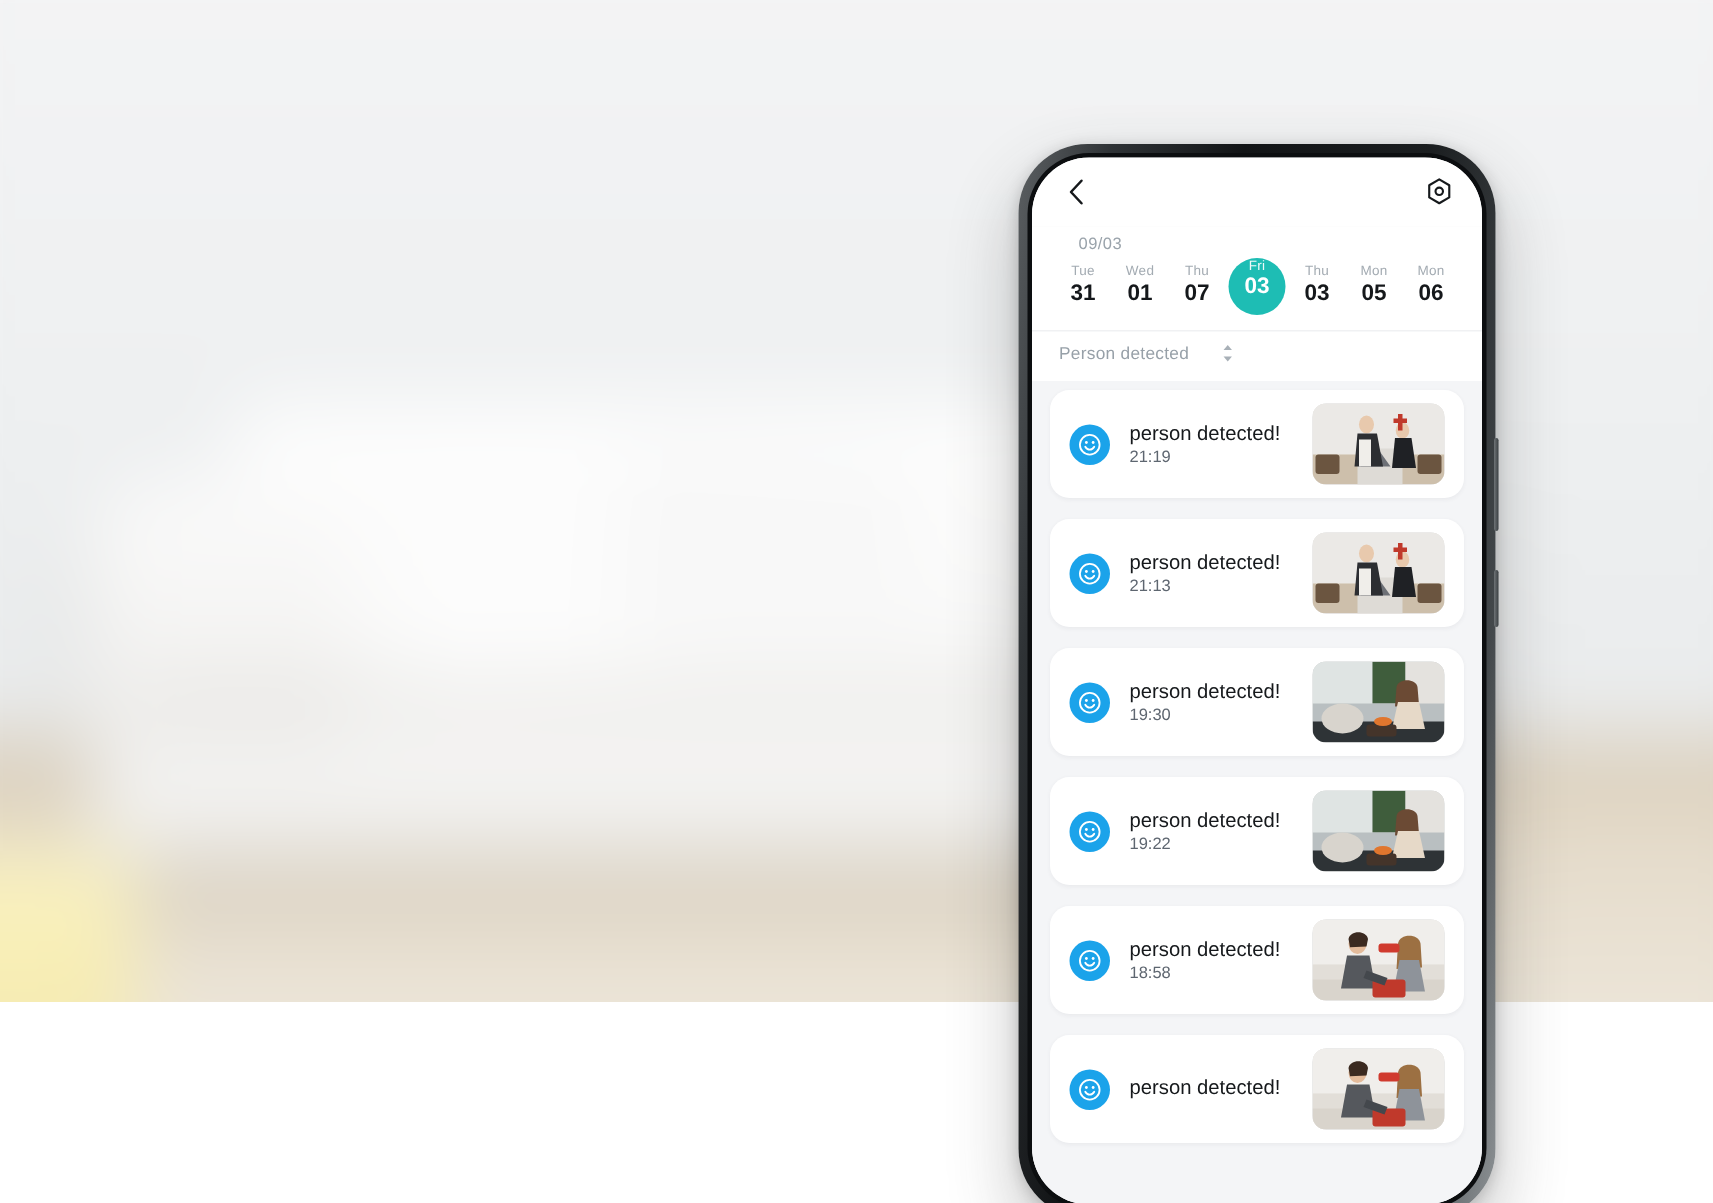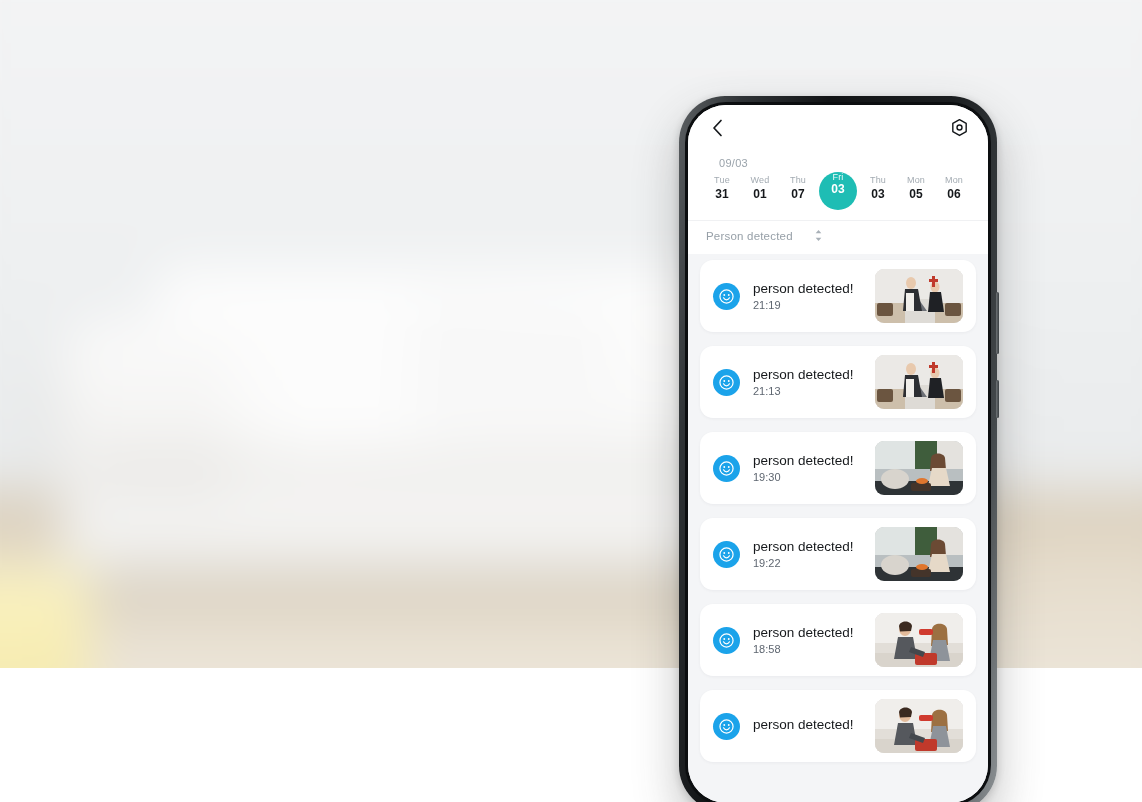--- a/index.html
+++ b/index.html
@@ -220,21 +220,21 @@
     align-items: center;
     cursor: pointer;
   }
   .date-dow {
     font-size: 9px;
     color: #a3abb2;
     margin-bottom: 3px;
     letter-spacing: .2px;
   }
   .date-num {
-    font-size: 12px;
+    font-size: 15px;
     font-weight: 700;
     color: #15181b;
     line-height: 1;
   }
   .date-cell.selected {
     background: #1ebdb4;
     border-radius: 50%;
     width: 38px;
     height: 38px;
     justify-content: flex-start;

